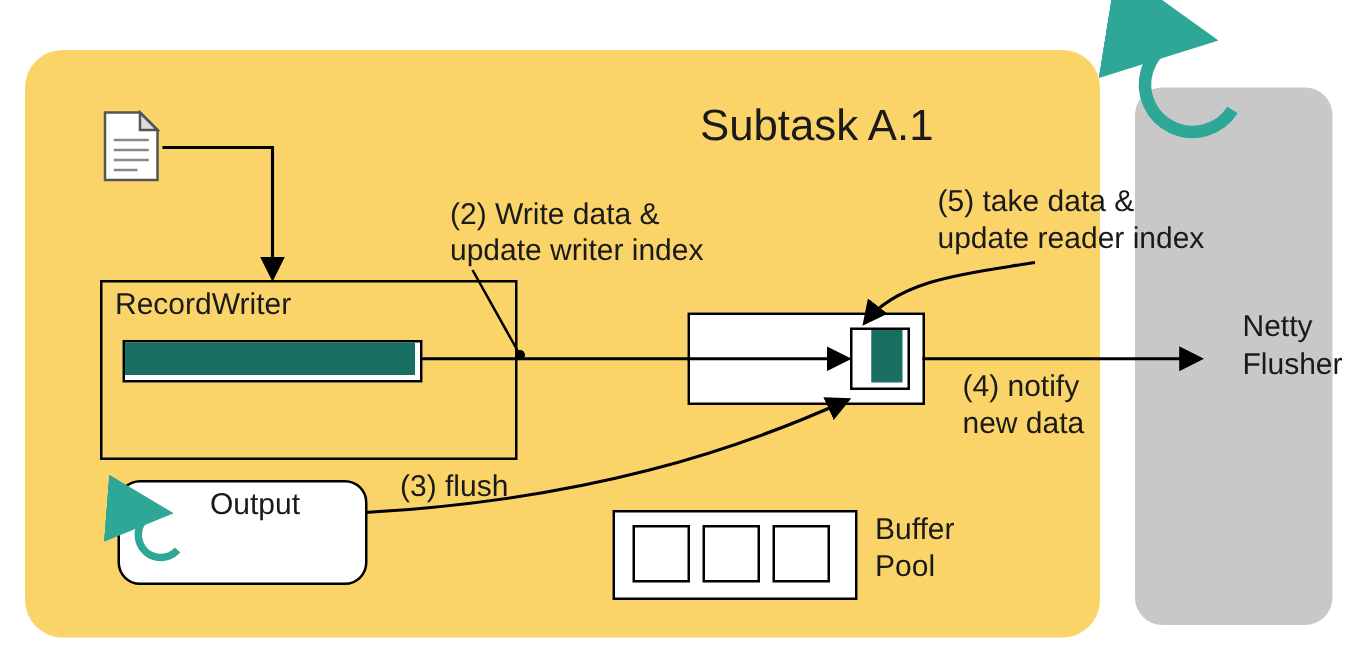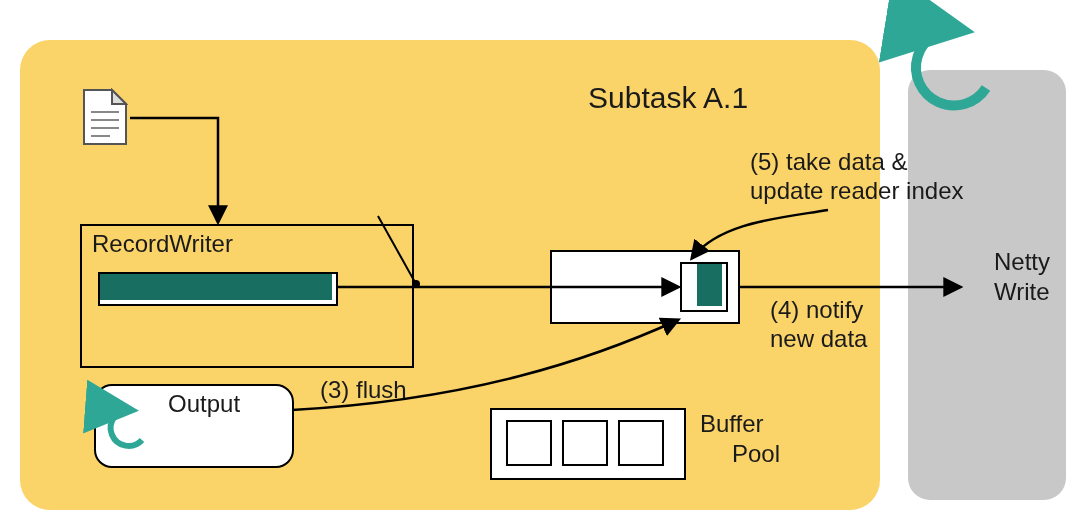--- a/index.html
+++ b/index.html
@@ -95,21 +95,21 @@
 </style>
 </head>
 <body>
 
 <div class="stage">
 
   <div class="subtask-box" style="left:20px; top:40px; width:860px; height:470px;"></div>
 
   <div class="netty-box" style="left:908px; top:70px; width:158px; height:430px;"></div>
 
-  <div class="label" style="left:560px; top:80px; font-size:30px;margin-left:28px;">Subtask A.1</div>
+  <div class="label" style="left:560px; top:80px; font-size:35px;">Subtask A.1</div>
 
   <svg class="doc-icon" style="left:82px; top:88px;" viewBox="0 0 46 58">
     <polygon points="2,2 30,2 44,16 44,56 2,56" fill="#fff" stroke="#555" stroke-width="2"></polygon>
     <polygon points="30,2 30,16 44,16" fill="#ddd" stroke="#555" stroke-width="2"></polygon>
     <line x1="9" y1="24" x2="37" y2="24" stroke="#888" stroke-width="2"></line>
     <line x1="9" y1="32" x2="37" y2="32" stroke="#888" stroke-width="2"></line>
     <line x1="9" y1="40" x2="37" y2="40" stroke="#888" stroke-width="2"></line>
     <line x1="9" y1="48" x2="28" y2="48" stroke="#888" stroke-width="2"></line>
   </svg>
 
@@ -124,25 +124,27 @@
 
   <div class="consumer-box" style="left:550px; top:250px; width:186px; height:70px;"></div>
   <div class="bar-outline" style="left:680px; top:262px; width:44px; height:46px;"></div>
   <div class="bar-fill" style="left:697px; top:264px; width:25px; height:42px;"></div>
 
   <div class="buffer-pool-box" style="left:490px; top:408px; width:192px; height:68px;"></div>
   <div class="buffer-cell" style="left:506px; top:420px; width:42px; height:42px;"></div>
   <div class="buffer-cell" style="left:562px; top:420px; width:42px; height:42px;"></div>
   <div class="buffer-cell" style="left:618px; top:420px; width:42px; height:42px;"></div>
   <div class="label" style="left:700px; top:410px;">Buffer</div>
-  <div class="label" style="left:700px; top:440px;margin-left:32px;">Pool</div>
+  <div class="label" style="left:700px; top:440px;">Pool</div>
 
   <div class="label" style="left:994px; top:248px;">Netty</div>
-  <div class="label" style="left:994px; top:278px;">Write</div>
+  <div class="label" style="left:994px; top:278px;">Flusher</div>
 
+  <div class="label" style="left:360px; top:158px;">(2) Write data &amp;
+update writer index</div>
   <div class="label" style="left:320px; top:376px;">(3) flush</div>
   <div class="label" style="left:770px; top:296px;">(4) notify
 new data</div>
   <div class="label" style="left:750px; top:148px;">(5) take data &amp;
 update reader index</div>
 
   <svg class="overlay">
     <defs>
       <marker id="arrow" viewBox="0 0 12 12" refX="10" refY="6" markerWidth="8" markerHeight="8" orient="auto-start-reverse">
         <path d="M 0 0 L 12 6 L 0 12 z" fill="#000"></path>

